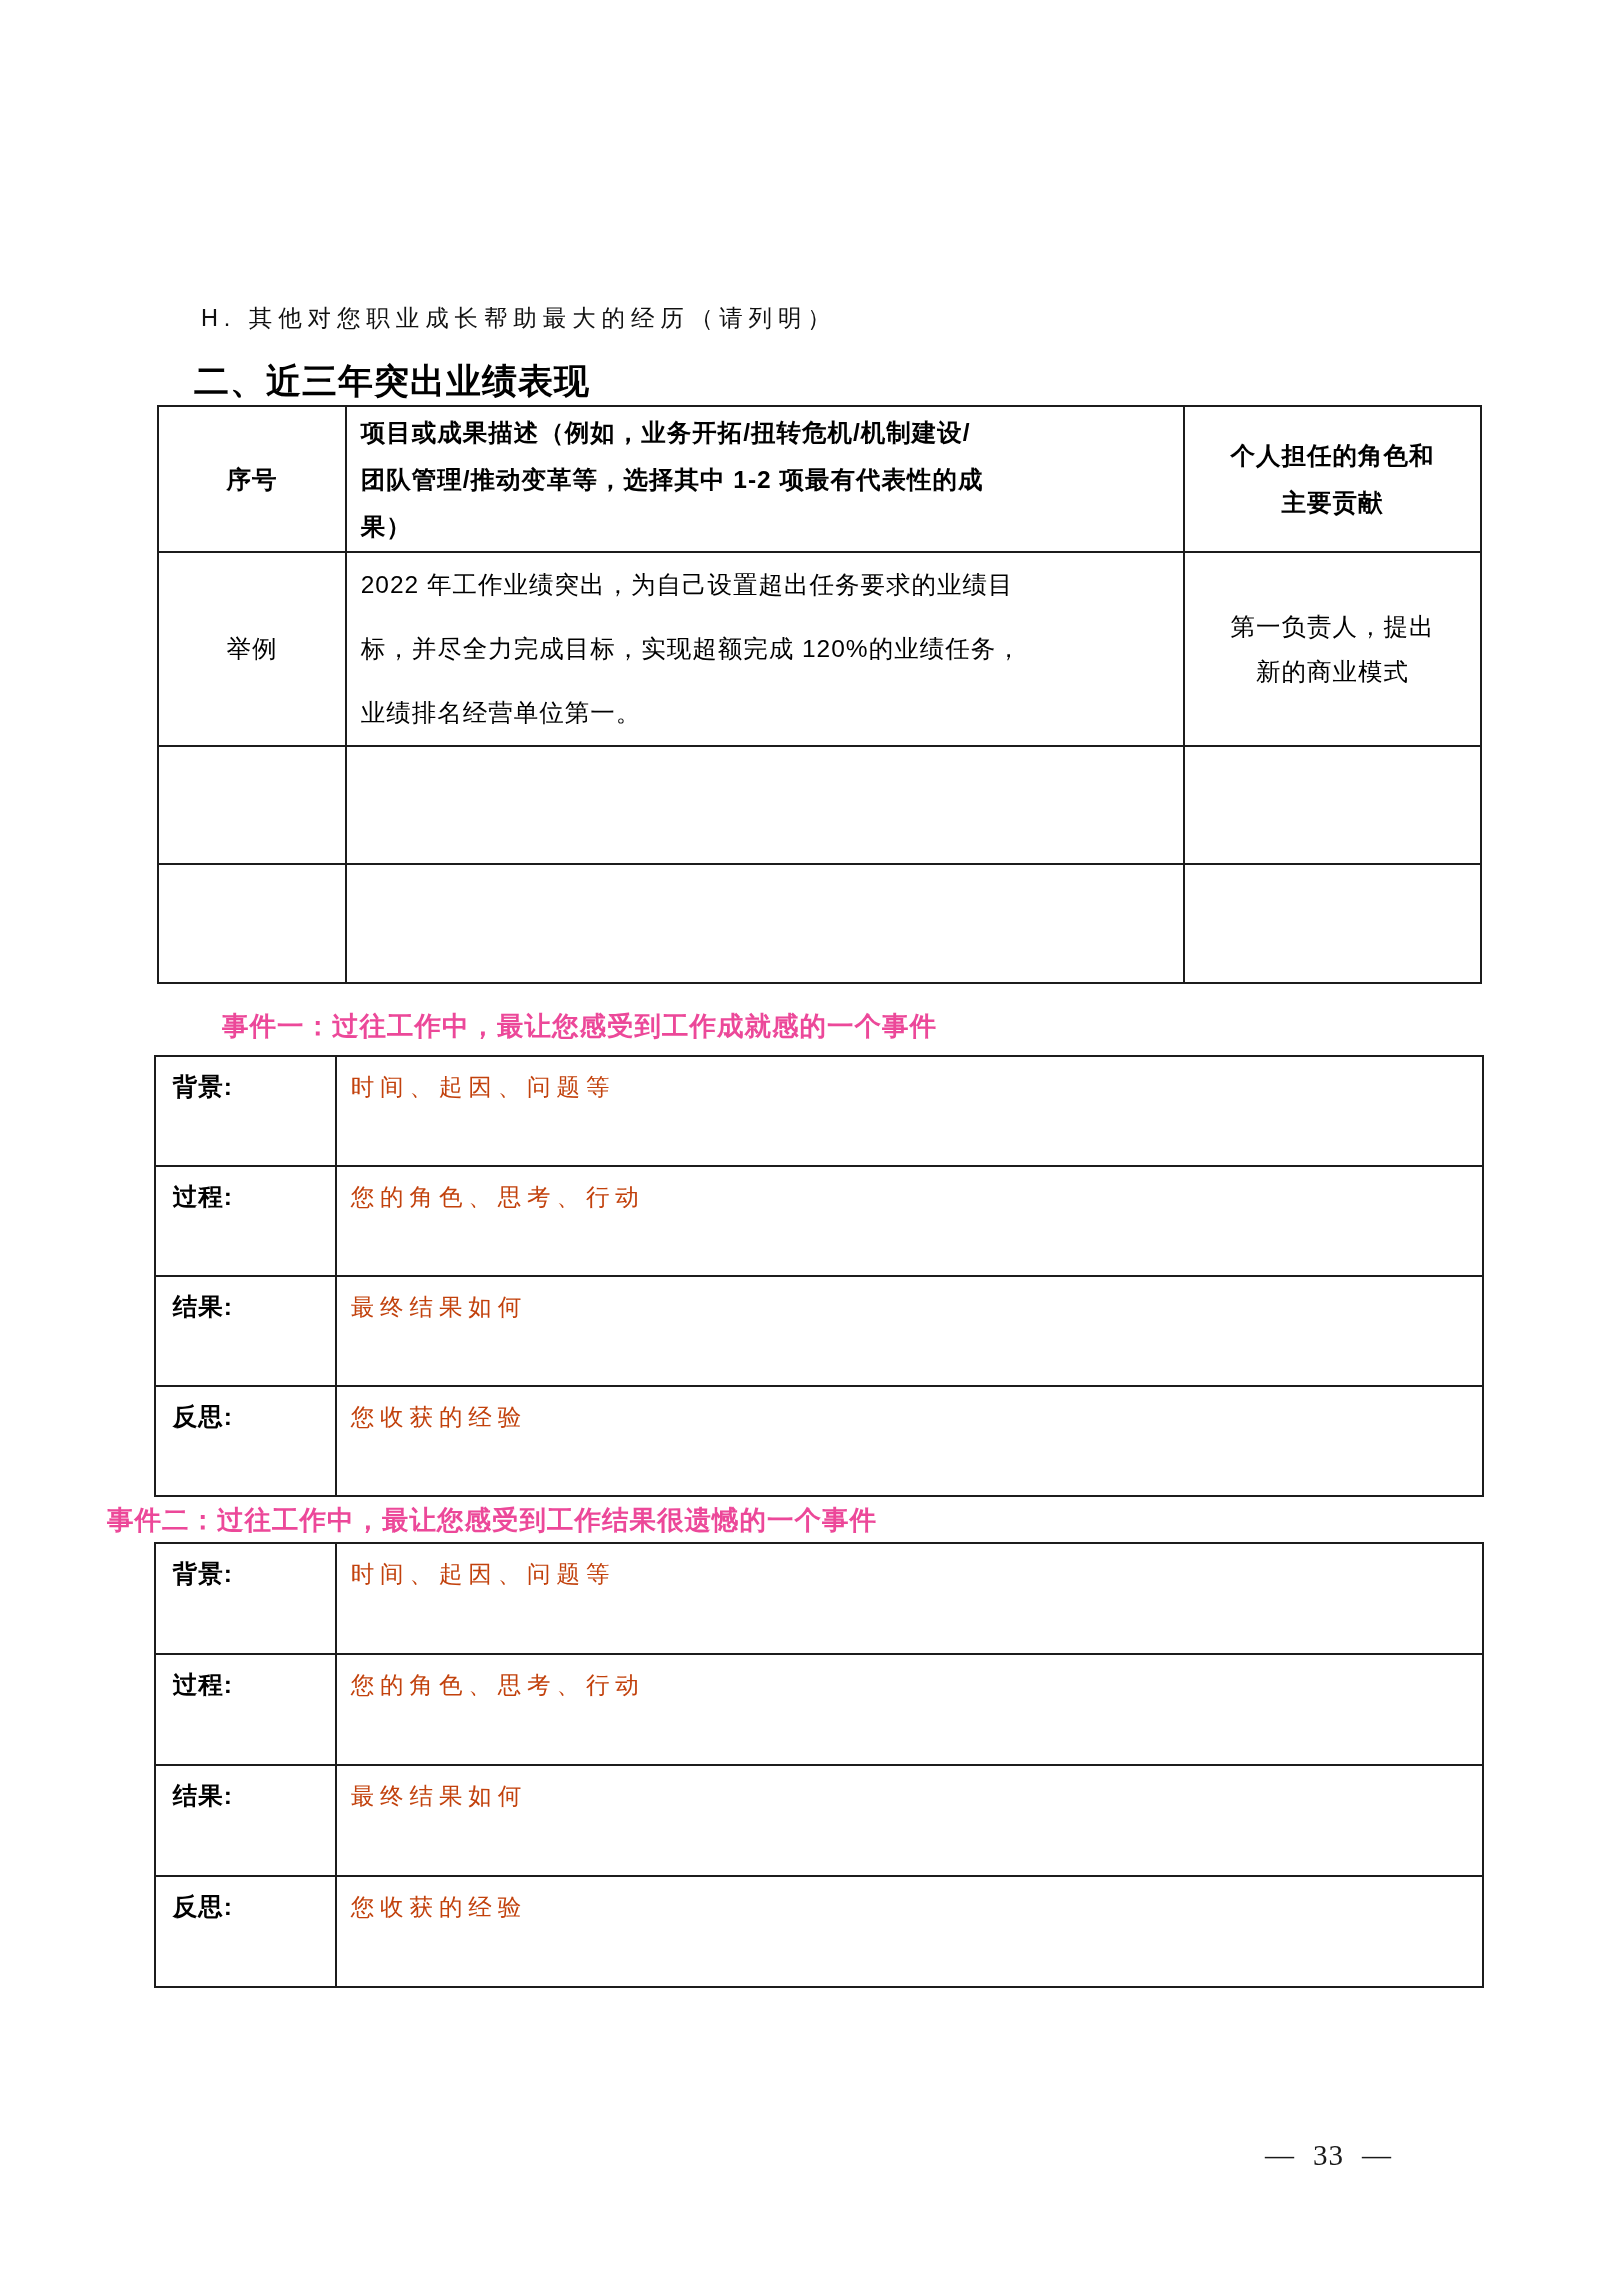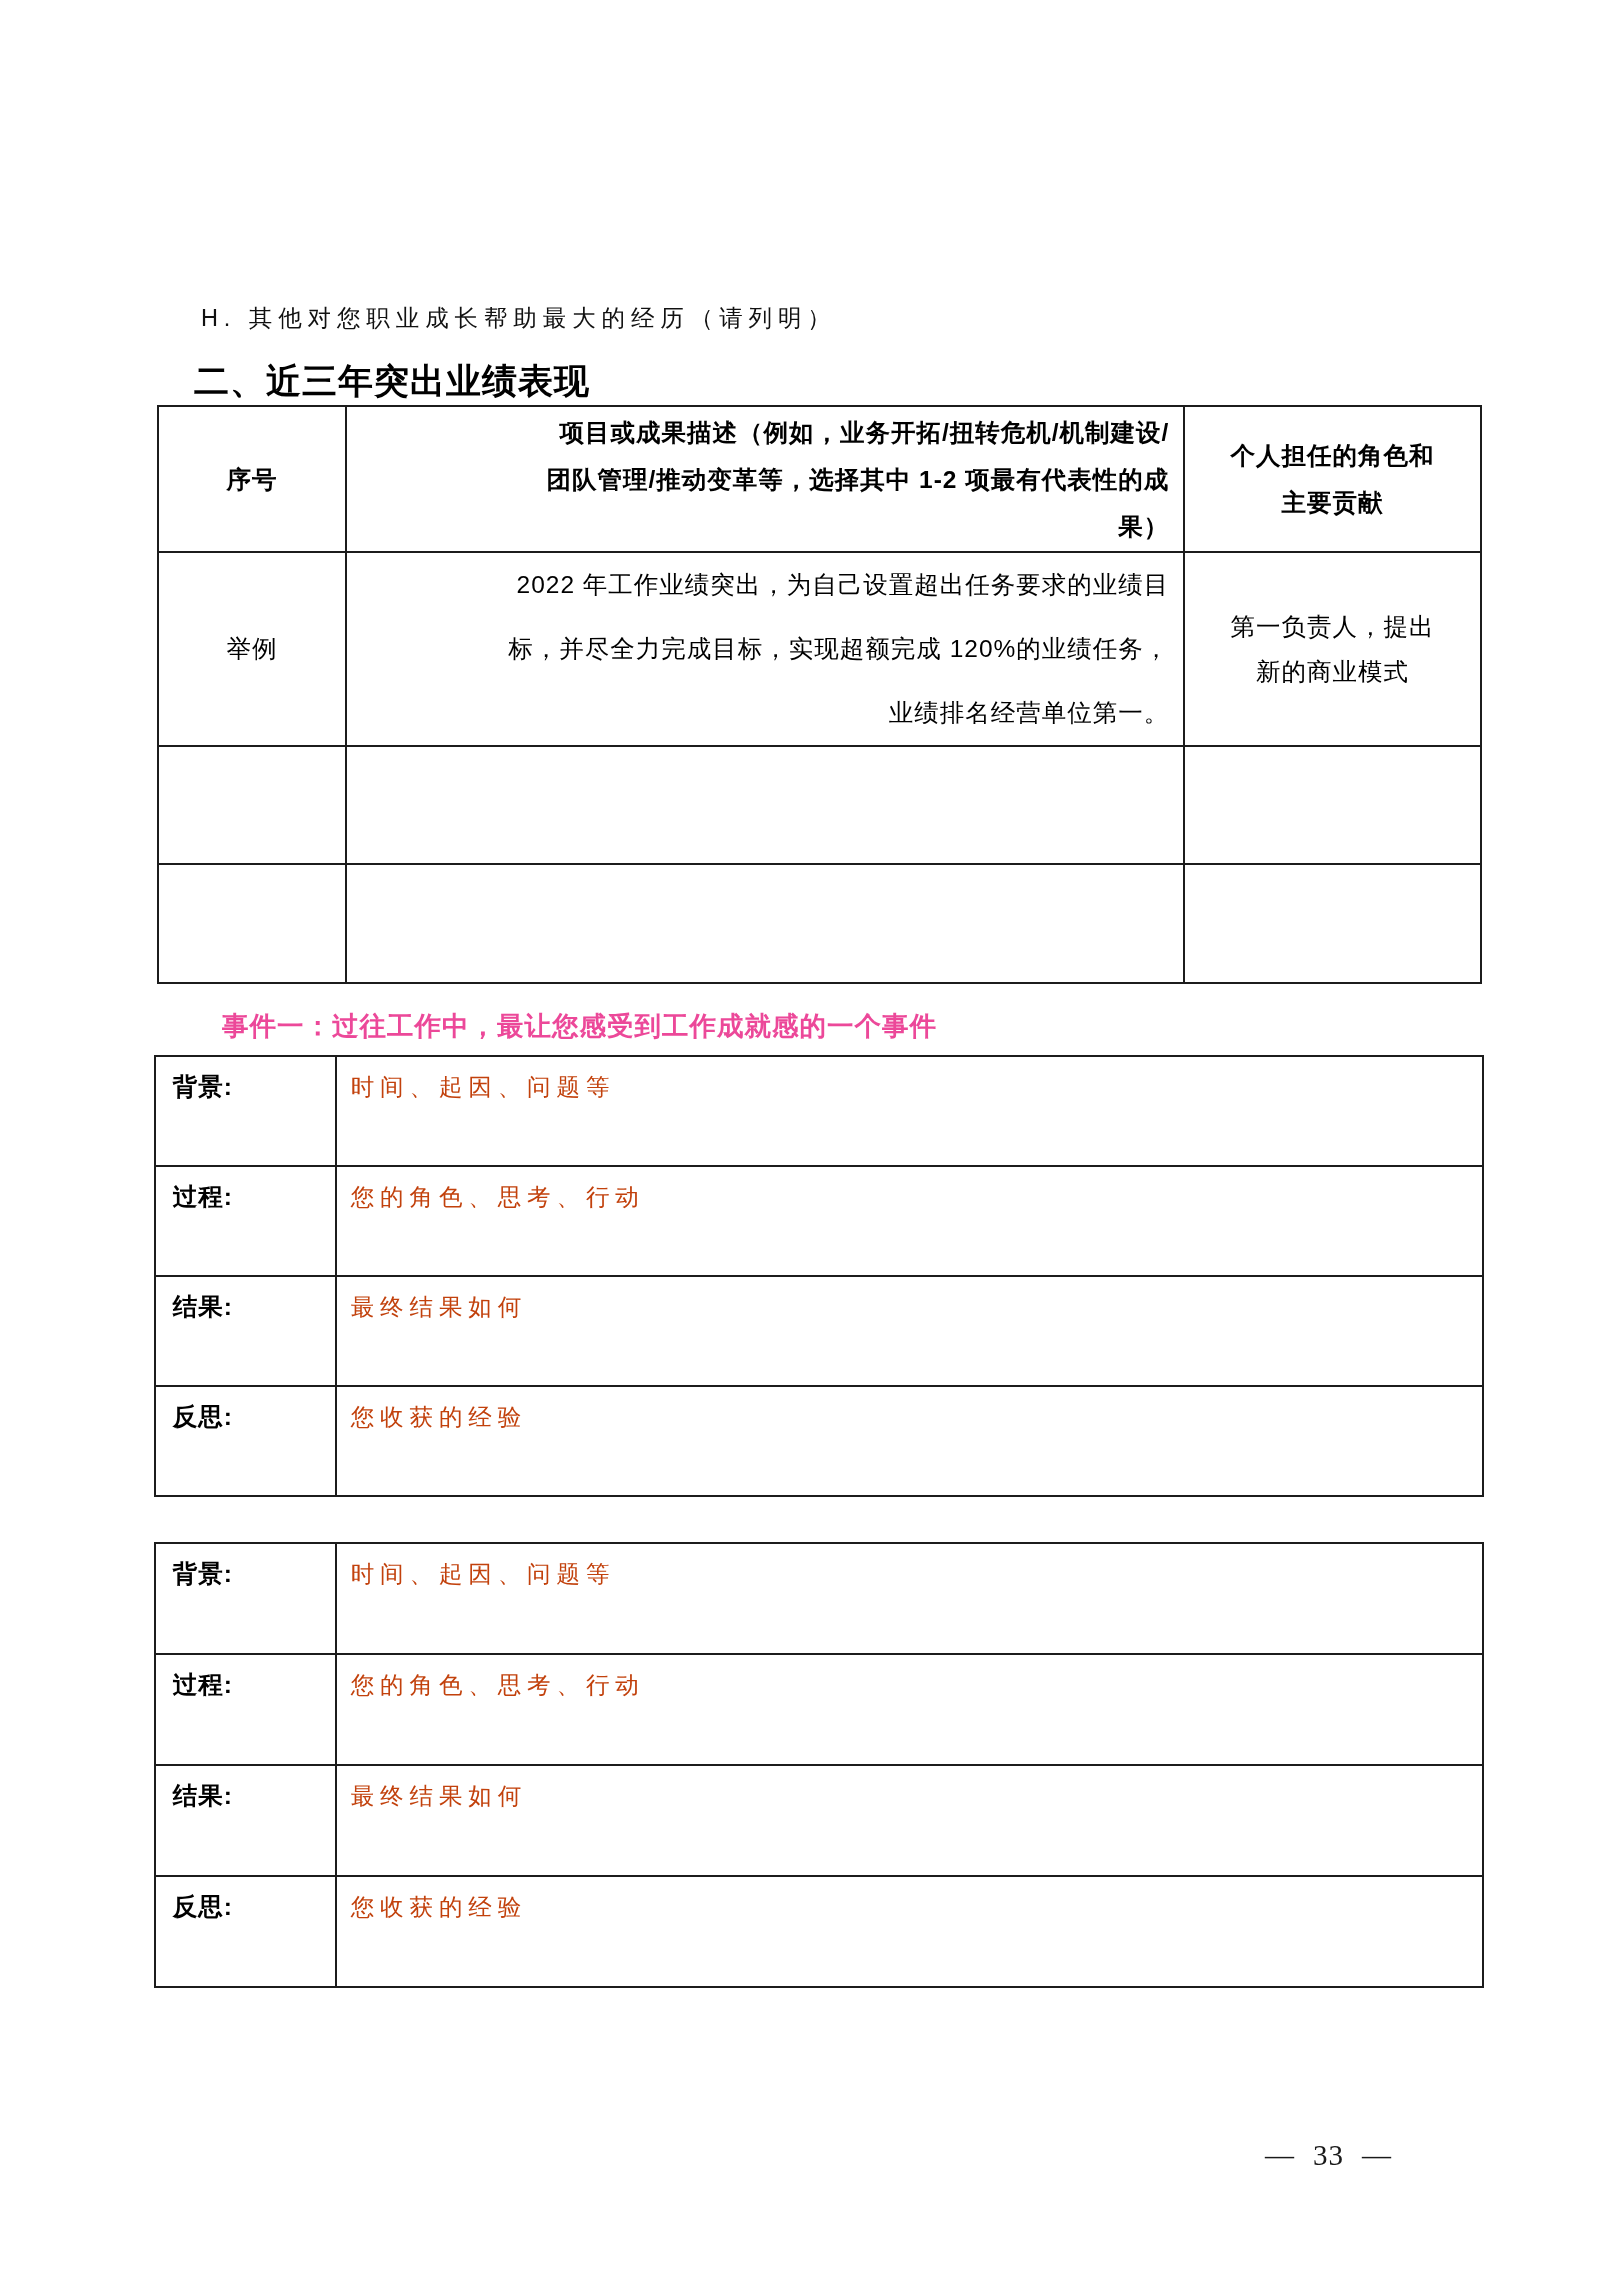--- a/index.html
+++ b/index.html
@@ -39,21 +39,21 @@
   }
   .event-title.e1 { left: 222px; top: 1008px; }
   .event-title.e2 { left: 107px; top: 1502px; }
 
   table { border-collapse: collapse; table-layout: fixed; position: absolute; background: #fff; }
   td, th { border: 2px solid #1c1c1c; overflow: hidden; }
 
   
   .t1 { left: 157px; top: 405px; width: 1323px; }
   .t1 .c-no   { width: 188px; text-align: center; vertical-align: middle; }
-  .t1 .c-desc { width: 838px; text-align: right; vertical-align: middle;
+  .t1 .c-desc { width: 838px; text-align: left; vertical-align: middle;
                 padding: 0 13.7px; white-space: pre-line; }
   .t1 .c-role { width: 297px; text-align: center; vertical-align: middle;
                 white-space: pre-line; padding: 0 5.9px; }
   .t1 .hdr-row { height: 146px; }
   .t1 .hdr-row th { font-size: 24.5px; font-weight: bold; line-height: 47px; letter-spacing: 1px; }
   .t1 .ex-row { height: 153px; }
   .t1 .ex-row td { font-size: 24.5px; font-weight: normal; line-height: 64px; letter-spacing: 1px; }
   .t1 .ex-row .c-role { line-height: 45px; }
   .t1 .empty-row-1 { height: 118px; }
   .t1 .empty-row-2 { height: 119px; }
@@ -144,20 +144,21 @@
       <td class="c-label">结果:</td>
       <td class="c-hint">最终结果如何</td>
     </tr>
     <tr>
       <td class="c-label">反思:</td>
       <td class="c-hint">您收获的经验</td>
     </tr>
   </tbody>
     </table>
 
+  <div class="event-title e2">事件二：过往工作中，最让您感受到工作结果很遗憾的一个事件</div>
 
   <table class="t-event t3">
     <tbody>
         <tr>
       <td class="c-label">背景:</td>
       <td class="c-hint">时间、起因、问题等</td>
     </tr>
     <tr>
       <td class="c-label">过程:</td>
       <td class="c-hint">您的角色、思考、行动</td>

